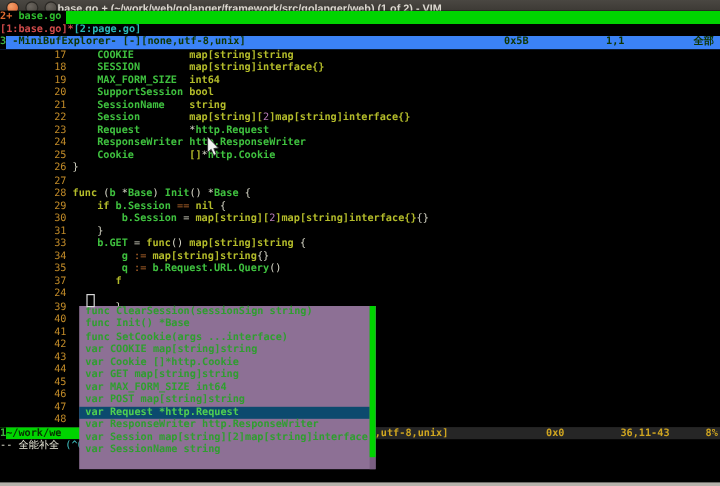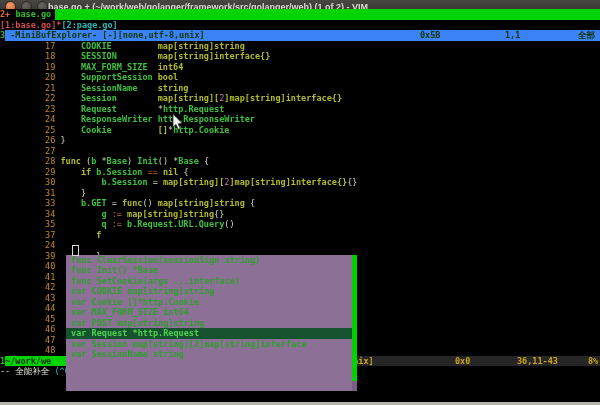--- a/index.html
+++ b/index.html
@@ -30,23 +30,23 @@
   .buf-other{color:#2ab8b8;font-weight:bold;}
   .statusrow{background:#3b82f6;color:#0f3500;font-weight:bold;}
   .numcell{display:inline-block;background:#000;color:#3fae3f;height:10.5px;}
   .sl-abs{position:absolute;top:0;}
   .bstatus-green{position:absolute;left:0;top:0;width:183px;height:10.5px;background:#00d400;color:#073000;font-weight:bold;white-space:pre;}
   .bstatus-dark{position:absolute;left:183px;top:0;right:0;height:10.5px;background:#262626;color:#cfa520;font-weight:bold;}
   .cmdline{color:#e8e8d8;}
   .cmd-cyan{color:#3fc1c1;}
   .cmd-yellow{color:#cfc03f;}
   
-  .popup{position:absolute;left:66px;top:254.5px;width:291px;height:136.5px;background:#8d7095;}
+  .popup{position:absolute;left:66px;top:254.5px;width:247px;height:136.5px;background:#8d7095;}
   .pitem{height:10.5px;line-height:10.5px;white-space:pre;color:#2f9e2f;font-weight:bold;}
-  .pitem.sel{background:#14532d;color:#50d050;}
+  .pitem.sel{background:#0c4a6e;color:#50d050;}
   .psbar{position:absolute;right:0;top:0;width:5px;height:136.5px;background:#7a5f82;}
   .pthumb{position:absolute;right:0;top:0;width:5px;height:126px;background:#00d400;}
   
   .vimcursor{position:absolute;left:72px;top:244.5px;width:5px;height:9.5px;border:1px solid #d8d8d8;}
   .mouse{position:absolute;left:172px;top:114px;}
   .bottomstrip{position:absolute;left:0;top:402px;width:600px;height:3px;background:#b5b2ab;}
 </style>
 </head>
 <body>
 
@@ -107,23 +107,25 @@
     <pre class="row cmdline"><span>-- </span><span>全能补全</span><span class="cmd-cyan"> (^O^N^P) </span><span class="cmd-cyan">匹配</span><span class="cmd-yellow"> 9 / 14</span></pre>
   </div>
 
   <div class="popup" id="popup">
 
   <div class="pitem"> func ClearSession(sessionSign string)</div>
       <div class="pitem"> func Init() *Base</div>
       <div class="pitem"> func SetCookie(args ...interface)</div>
       <div class="pitem"> var COOKIE map[string]string</div>
       <div class="pitem"> var Cookie []*http.Cookie</div>
+      <div class="pitem"> var GET map[string]string</div>
       <div class="pitem"> var MAX_FORM_SIZE int64</div>
       <div class="pitem"> var POST map[string]string</div>
       <div class="pitem sel"> var Request *http.Request</div>
+      <div class="pitem"> var ResponseWriter http.ResponseWriter</div>
       <div class="pitem"> var Session map[string][2]map[string]interface</div>
       <div class="pitem"> var SessionName string</div>
       <div class="psbar">
         <div class="pthumb"></div>
       </div>
     </div>
 
   <div class="vimcursor"></div>
 
   <svg class="mouse" width="11" height="16">

